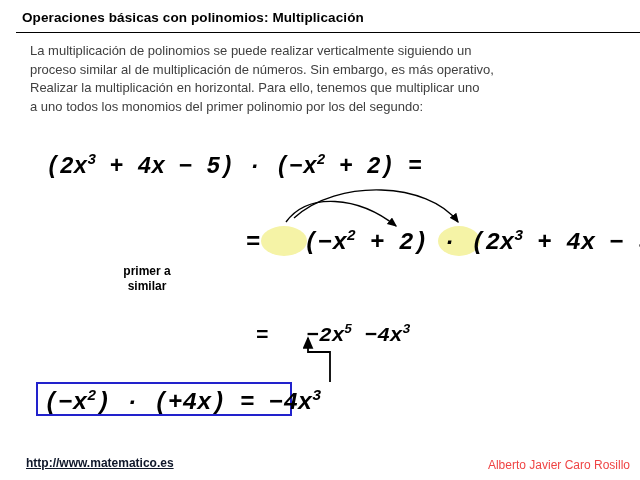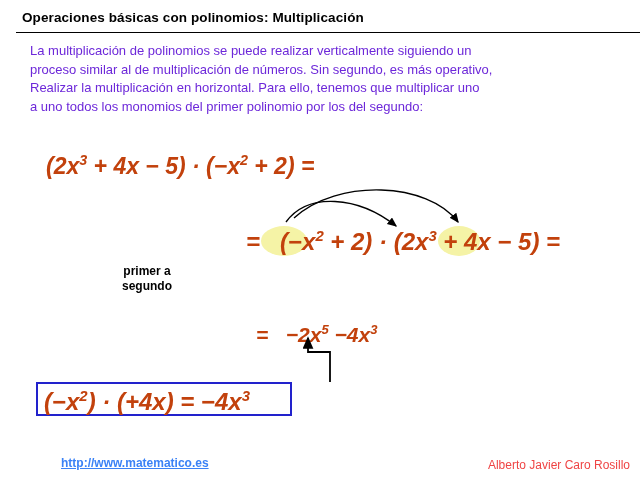--- a/index.html
+++ b/index.html
@@ -38,31 +38,31 @@
     color: #000000;
     letter-spacing: 0.1px;
   }
   
   .para {
     position: absolute;
     left: 22px;
     top: 42px;
     width: 600px;
     font-size: 13px;
-    color: #6d28d9;
+    color: #404040;
     line-height: 18.5px;
   }
   .para div {
     white-space: nowrap;
   }
   
   .math {
-    font-family: Liberation Sans, sans-serif;
+    font-family: Liberation Mono, monospace;
     font-style: italic;
-    color: #c2410c;
+    color: #000000;
     white-space: nowrap;
     text-align: center;
   }
   .math sup {
     font-size: 62%;
     vertical-align: super;
     font-style: italic;
   }
   .eq1 {
     position: absolute;
@@ -126,23 +126,22 @@
     background: #ffffff;
     box-sizing: border-box;
   }
   
   .footer-left {
     position: absolute;
     left: 18px;
     top: 456px;
     font-size: 12px;
     font-weight: bold;
-    color: #3b82f6;
+    color: #0f172a;
     text-decoration: underline;
-    margin-left: 35px;
   }
   .footer-right {
     position: absolute;
     right: 18px;
     top: 458px;
     font-size: 12px;
     color: #ef4444;
   }
   svg.overlay {
     position: absolute;
@@ -155,41 +154,41 @@
 </head>
 <body>
 
 <div class="slide">
 
   <div class="title-bar"></div>
   <div class="title-text">Operaciones básicas con polinomios: Multiplicación</div>
 
   <div class="para">
     <div>La multiplicación de polinomios se puede realizar verticalmente siguiendo un</div>
-    <div>proceso similar al de multiplicación de números. Sin segundo, es más operativo,</div>
+    <div>proceso similar al de multiplicación de números. Sin embargo, es más operativo,</div>
     <div>Realizar la multiplicación en horizontal. Para ello, tenemos que multiplicar uno</div>
     <div>a uno todos los monomios del primer polinomio por los del segundo:</div>
   </div>
 
   <div class="hl hl1"></div>
   <div class="hl hl2"></div>
 
   <div class="eq1 math">
     <span>(2x</span><sup>3</sup><span> + 4x − 5) · (−x</span><sup>2</sup><span> + 2) =</span>
   </div>
 
   <div class="eq2 math" style="position:absolute; z-index:2;">
     <span>=</span>
     &nbsp;
     <span>(−x</span><sup>2</sup><span> + 2) · (2x</span><sup>3</sup><span> + 4x − 5) =</span>
   </div>
 
   <div class="note">
     <div>primer a</div>
-    <div>segundo</div>
+    <div>similar</div>
   </div>
 
   <div class="eq3 math">
     <span>=</span>
     &nbsp;
     <span>−2x</span><sup>5</sup>
     <span>−4x</span><sup>3</sup>
   </div>
 
   <div class="boxed"></div>

